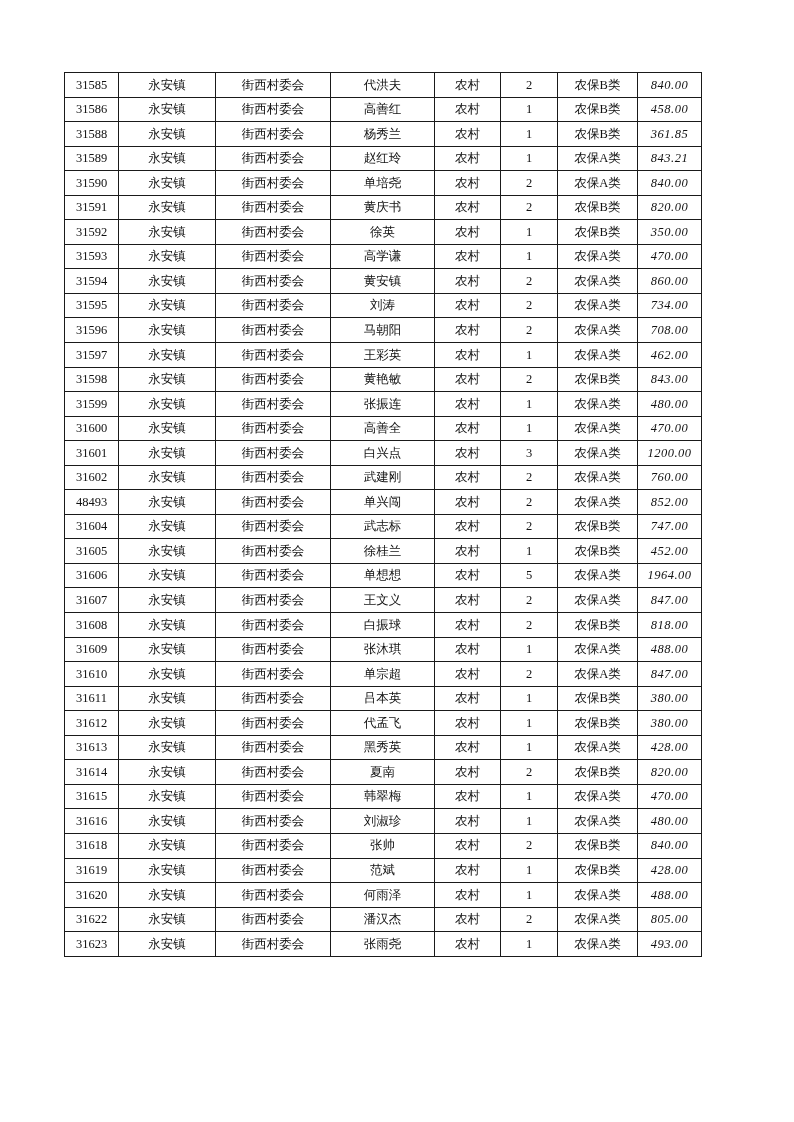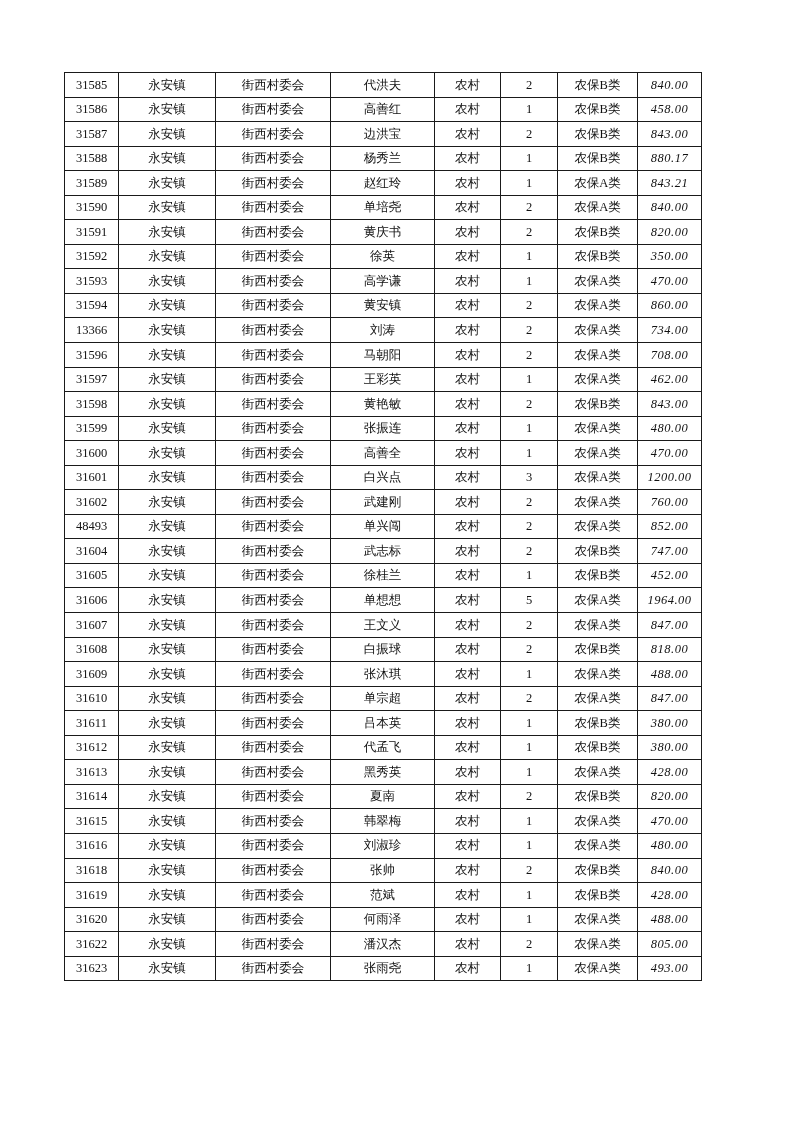--- a/index.html
+++ b/index.html
@@ -72,38 +72,28 @@
           <td class="c-id">31586</td>
           <td class="c-town">永安镇</td>
           <td class="c-village">街西村委会</td>
           <td class="c-name">高善红</td>
           <td class="c-residence">农村</td>
           <td class="c-count">1</td>
           <td class="c-category">农保B类</td>
           <td class="c-amount">458.00</td>
         </tr>
         <tr>
-          <td class="c-id">31587</td>
-          <td class="c-town">永安镇</td>
-          <td class="c-village">街西村委会</td>
-          <td class="c-name">边洪宝</td>
-          <td class="c-residence">农村</td>
-          <td class="c-count">2</td>
-          <td class="c-category">农保B类</td>
-          <td class="c-amount">843.00</td>
-        </tr>
-        <tr>
           <td class="c-id">31588</td>
           <td class="c-town">永安镇</td>
           <td class="c-village">街西村委会</td>
           <td class="c-name">杨秀兰</td>
           <td class="c-residence">农村</td>
           <td class="c-count">1</td>
           <td class="c-category">农保B类</td>
-          <td class="c-amount">880.17</td>
+          <td class="c-amount">361.85</td>
         </tr>
         <tr>
           <td class="c-id">31589</td>
           <td class="c-town">永安镇</td>
           <td class="c-village">街西村委会</td>
           <td class="c-name">赵红玲</td>
           <td class="c-residence">农村</td>
           <td class="c-count">1</td>
           <td class="c-category">农保A类</td>
           <td class="c-amount">843.21</td>
@@ -152,21 +142,21 @@
           <td class="c-id">31594</td>
           <td class="c-town">永安镇</td>
           <td class="c-village">街西村委会</td>
           <td class="c-name">黄安镇</td>
           <td class="c-residence">农村</td>
           <td class="c-count">2</td>
           <td class="c-category">农保A类</td>
           <td class="c-amount">860.00</td>
         </tr>
         <tr>
-          <td class="c-id">13366</td>
+          <td class="c-id">31595</td>
           <td class="c-town">永安镇</td>
           <td class="c-village">街西村委会</td>
           <td class="c-name">刘涛</td>
           <td class="c-residence">农村</td>
           <td class="c-count">2</td>
           <td class="c-category">农保A类</td>
           <td class="c-amount">734.00</td>
         </tr>
         <tr>
           <td class="c-id">31596</td>

